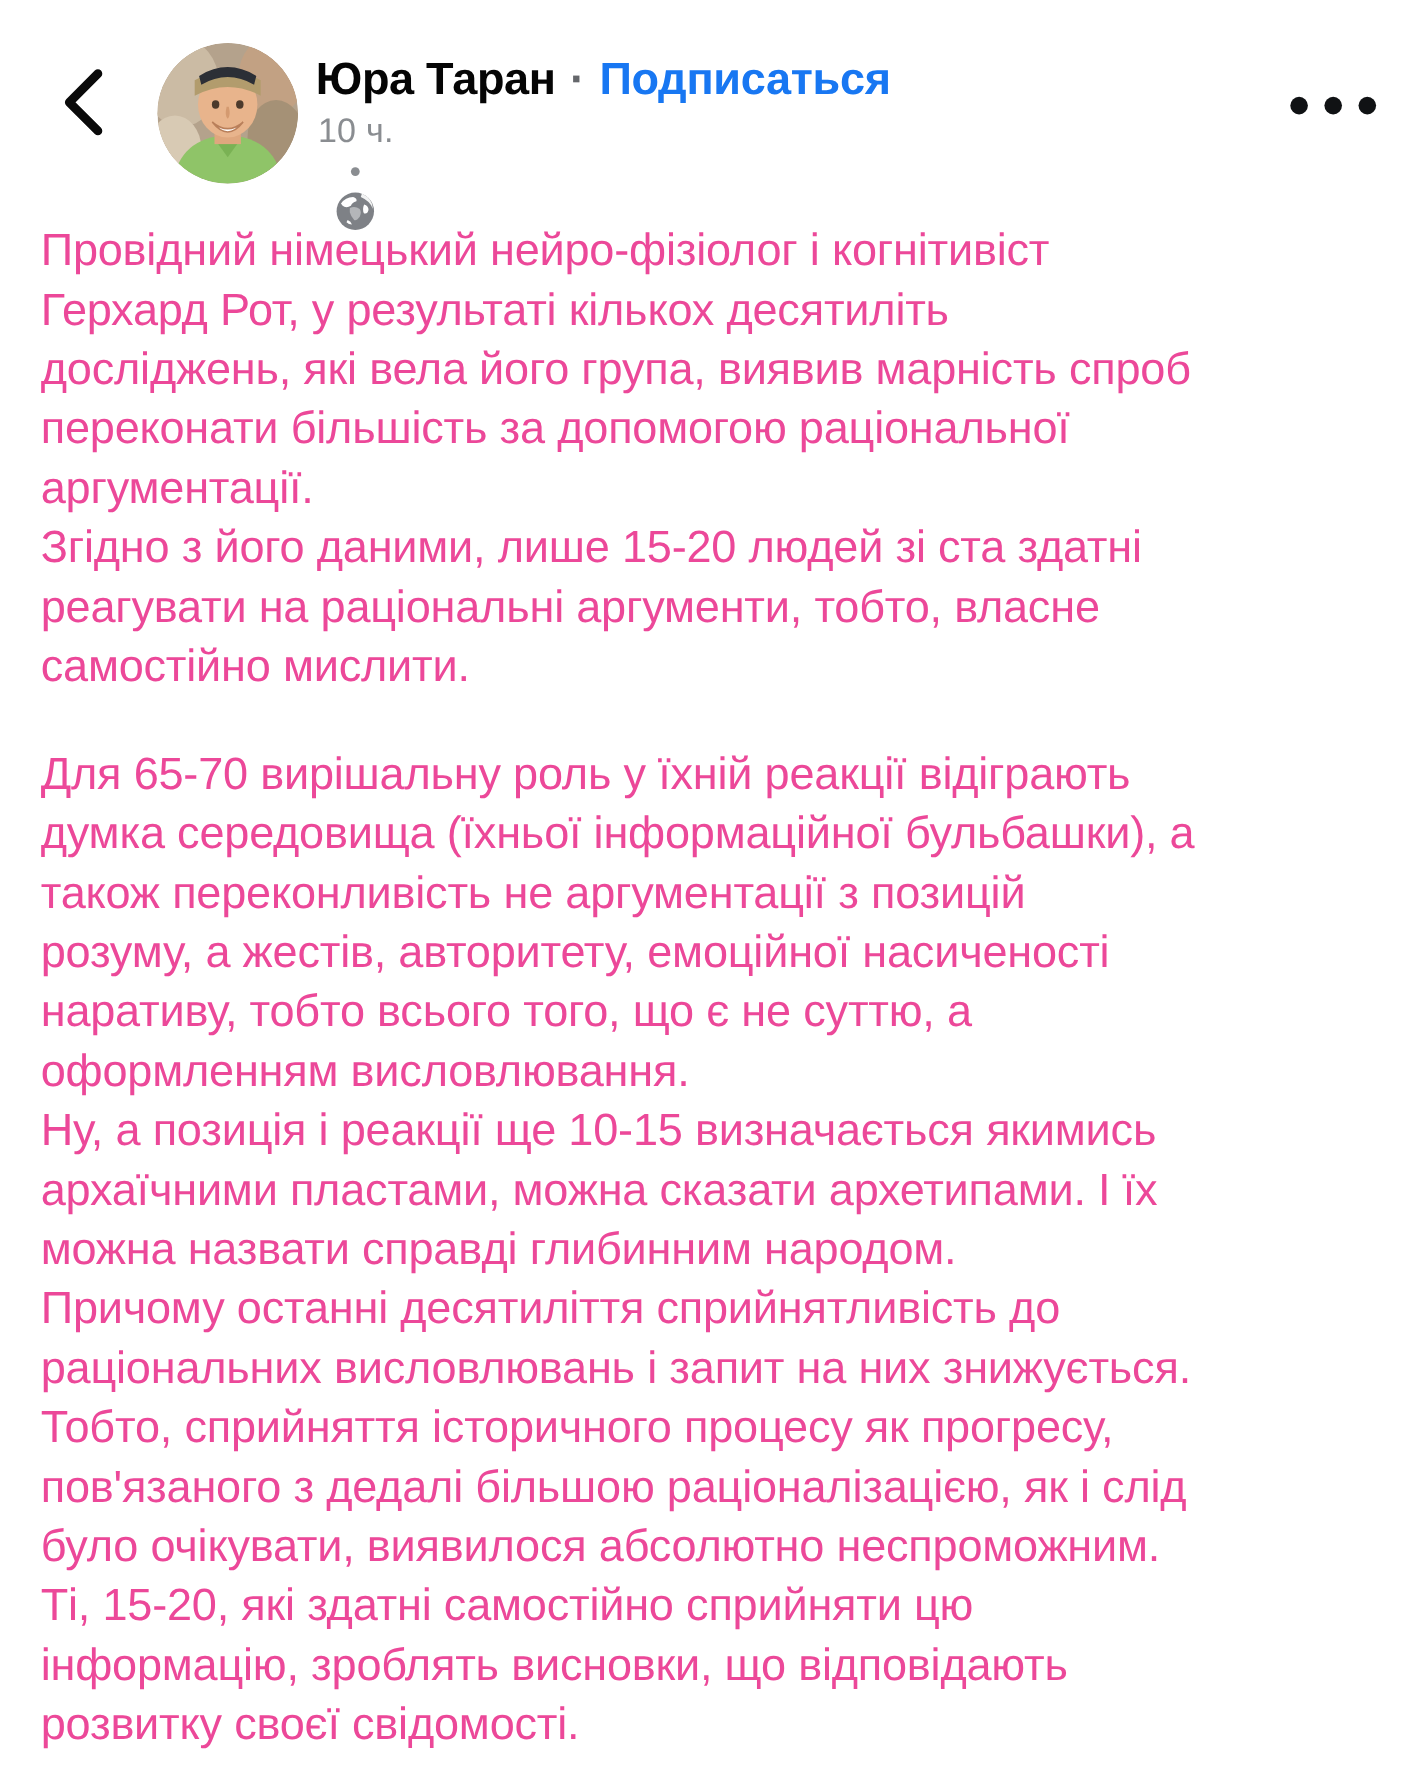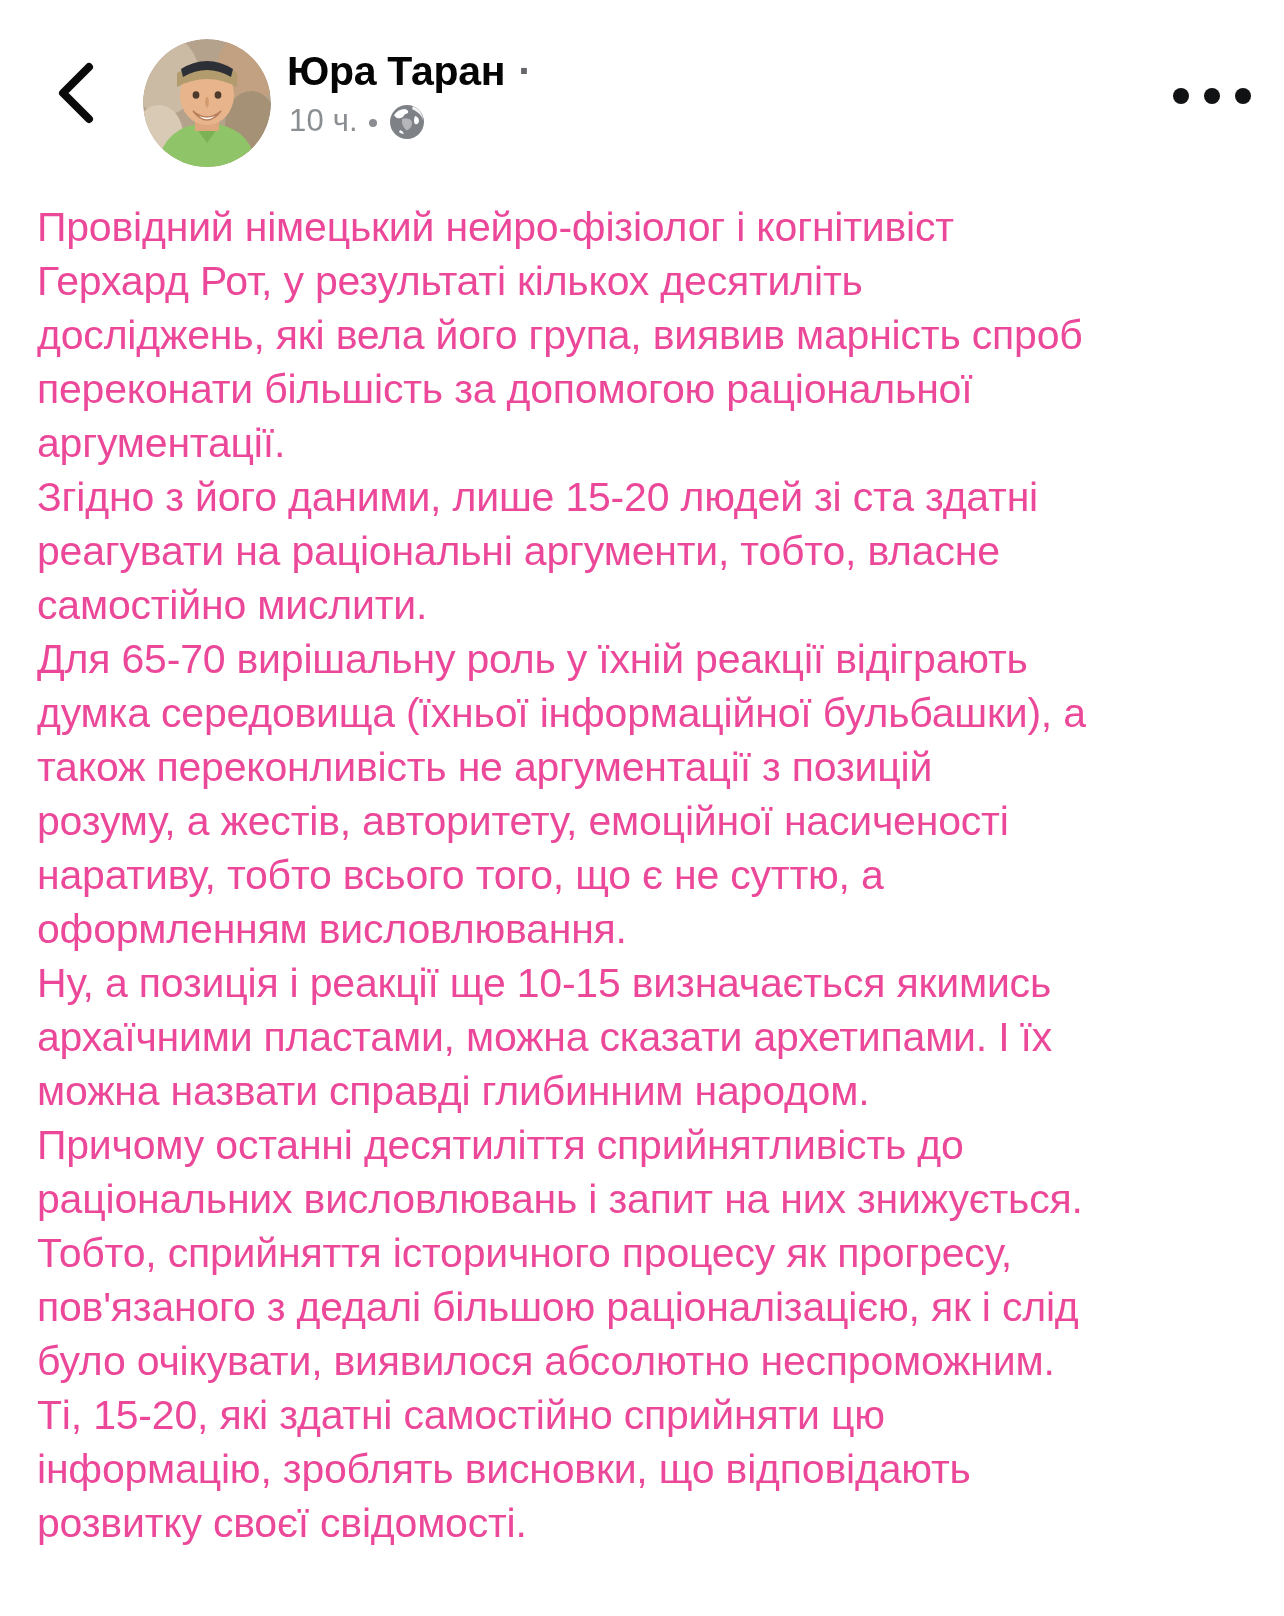--- a/index.html
+++ b/index.html
@@ -31,21 +31,21 @@
     position: absolute; left: 287px; top: 48px;
     display: flex; align-items: flex-end; gap: 13px;
     white-space: nowrap;
   }
   .author-name  { font-size: 41px; font-weight: 700; color: #050505; letter-spacing: -0.3px; }
   .name-sep     { font-size: 41px; font-weight: 700; color: #65676b; }
   .follow-link  { font-size: 41px; font-weight: 700; letter-spacing: -0.3px; cursor: pointer; text-decoration: none; }
 
   .meta-row {
     position: absolute; left: 289px; top: 101px;
-    display: flex; align-items: center; gap: 11px;
+    display: flex; align-items: center; gap: 11px; flex-direction: column;
   }
   .timestamp { font-size: 31px; color: #8a8d91; letter-spacing: 0.2px; }
   .meta-sep  { width: 8px; height: 8px; border-radius: 50%; background: #8a8d91; margin-top: 4px; }
   .globe-icon { width: 38px; height: 38px; display: block; margin-top: 2px; }
 
   .more-btn {
     position: absolute; left: 1173px; top: 79px;
     width: 78px; height: 34px;
     display: flex; align-items: center; justify-content: space-between;
     cursor: pointer; background: none; border: none;
@@ -56,21 +56,21 @@
   .post {
     position: absolute; left: 37px; top: 200px; width: 1240px;
   }
   .post-paragraph {
     font-size: 41px;
     line-height: 54px;
     letter-spacing: -0.2px;
     color: #ec4899;
     white-space: pre;          
   }
-  .post-paragraph + .post-paragraph { }
+  .post-paragraph + .post-paragraph { margin-top: 44px; }
 </style>
 </head>
 <body>
 
 <button class="back-btn">
   <span>
     <svg width="46" height="66" viewBox="0 0 46 66" fill="none">
       <polyline points="36,7 10,33 36,59" stroke="#0a0a0a" stroke-width="8" stroke-linecap="round" stroke-linejoin="round" fill="none"></polyline>
     </svg>
   </span>
@@ -107,20 +107,21 @@
       <path d="M63 58 Q61 66 64 69 Q67 66 65 58" fill="#d49a70"></path>
 
       <path d="M50 72 Q64 84 78 72 Q64 90 50 72 Z" fill="#ffffff" stroke="#b97f5a" stroke-width="1.5"></path>
     </g>
   </svg>
 </div>
 
 <div class="name-row">
   <span class="author-name">Юра Таран</span>
   <span class="name-sep">·</span>
+  <a class="follow-link" style="color:#1877F2">Подписаться</a>
 </div>
 
 <div class="meta-row">
   <span class="timestamp">10 ч.</span>
   <span class="meta-sep"></span>
   <span>
     <svg class="globe-icon" viewBox="0 0 38 38">
       <circle cx="19" cy="19" r="17" fill="#7e8186"></circle>
 
       <path d="M25 3 Q35 8 35 17 Q33 10 24 6 Z" fill="#ffffff" opacity="0.9"></path>

